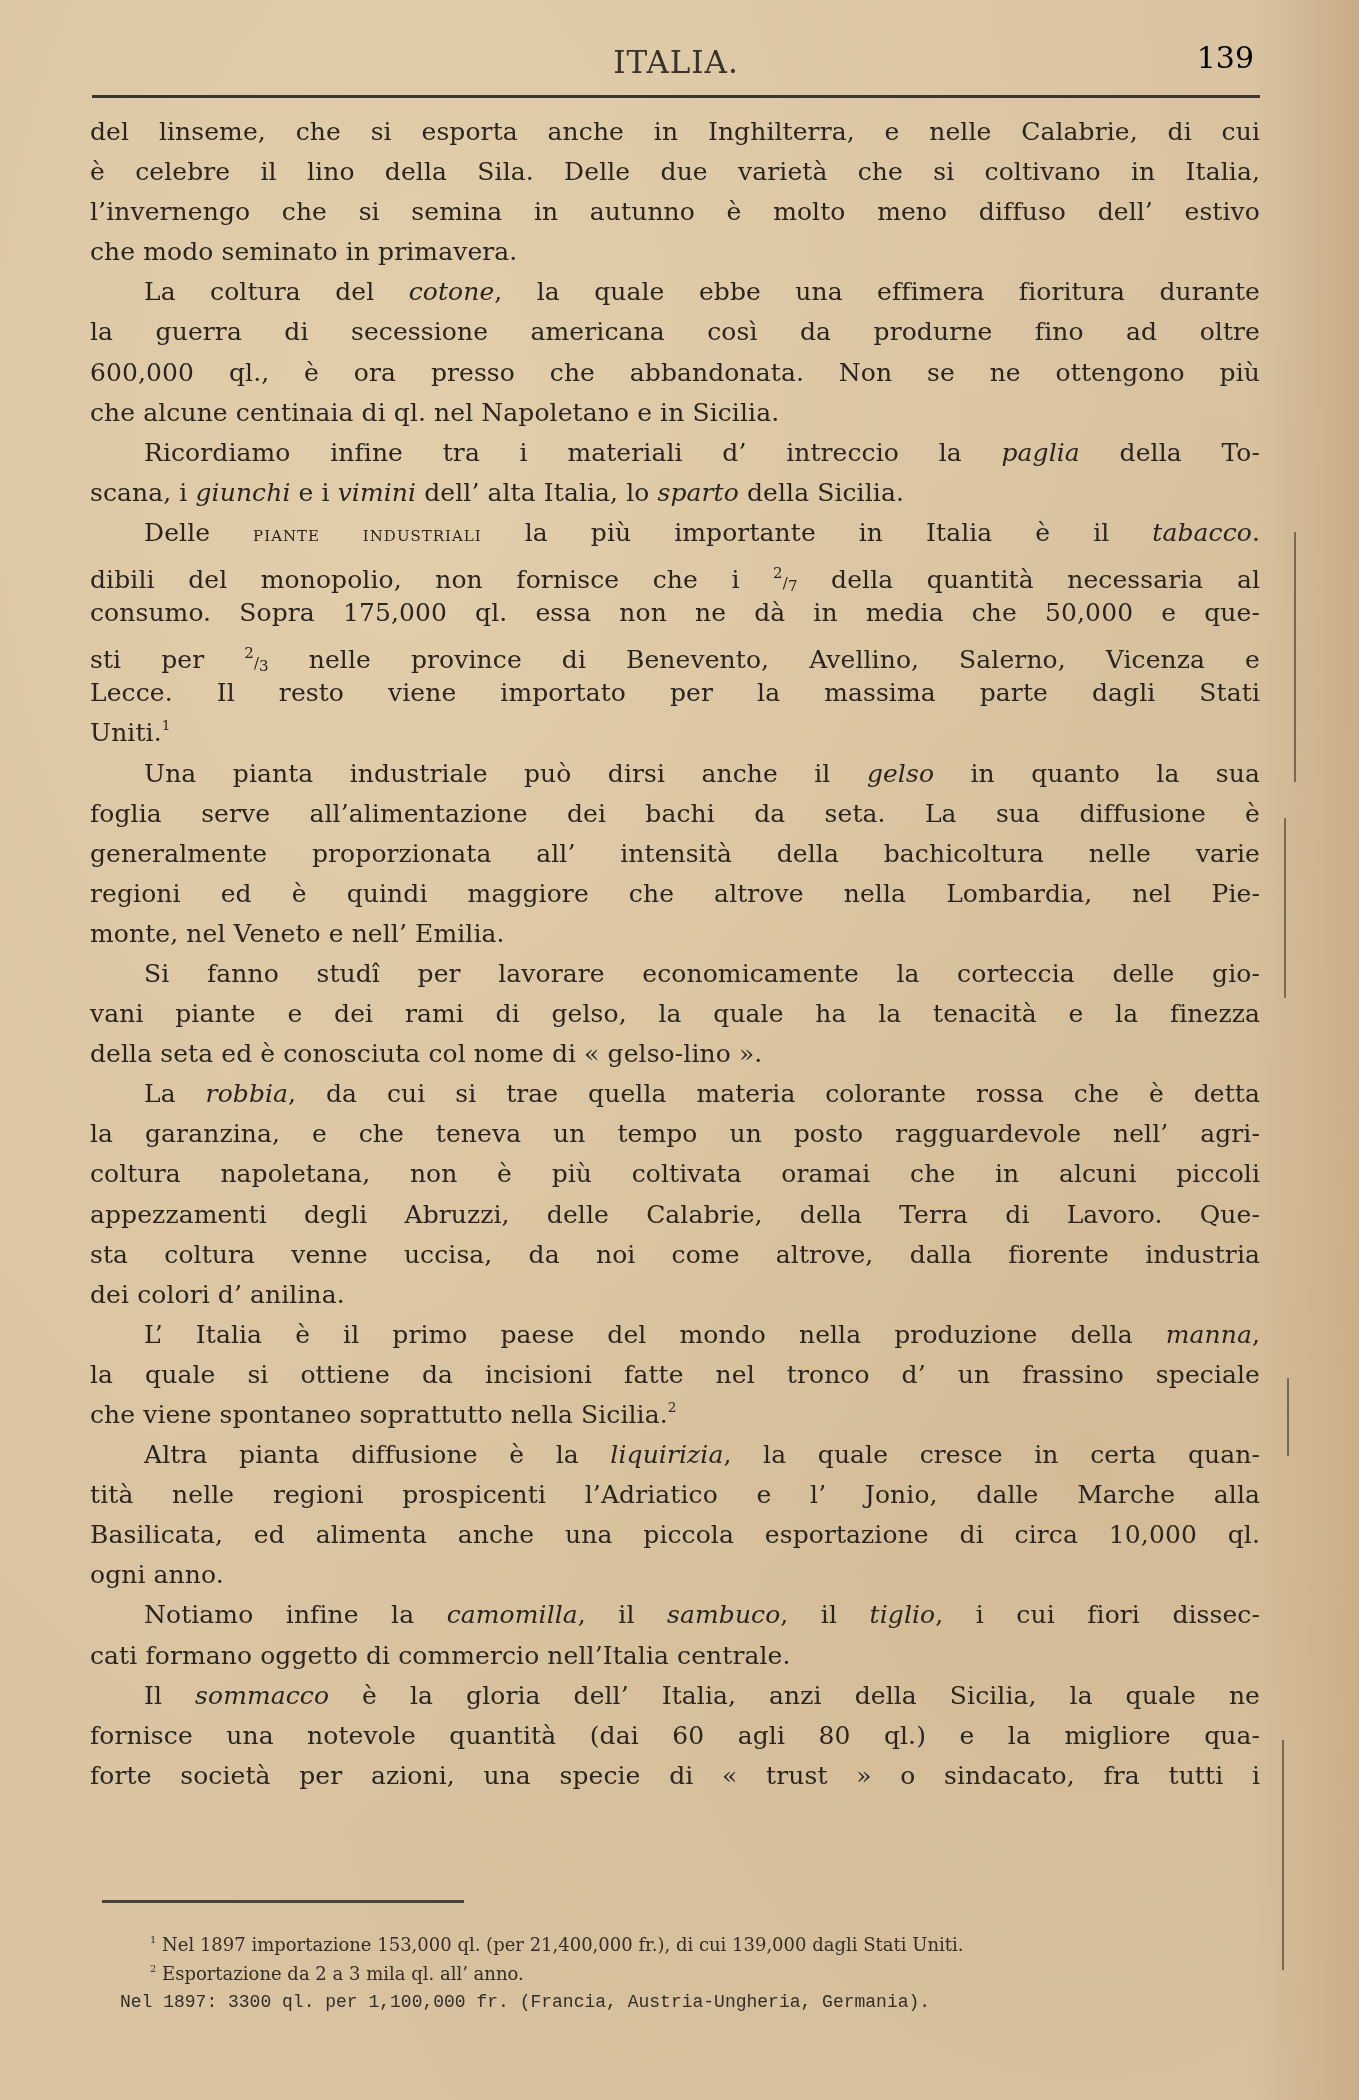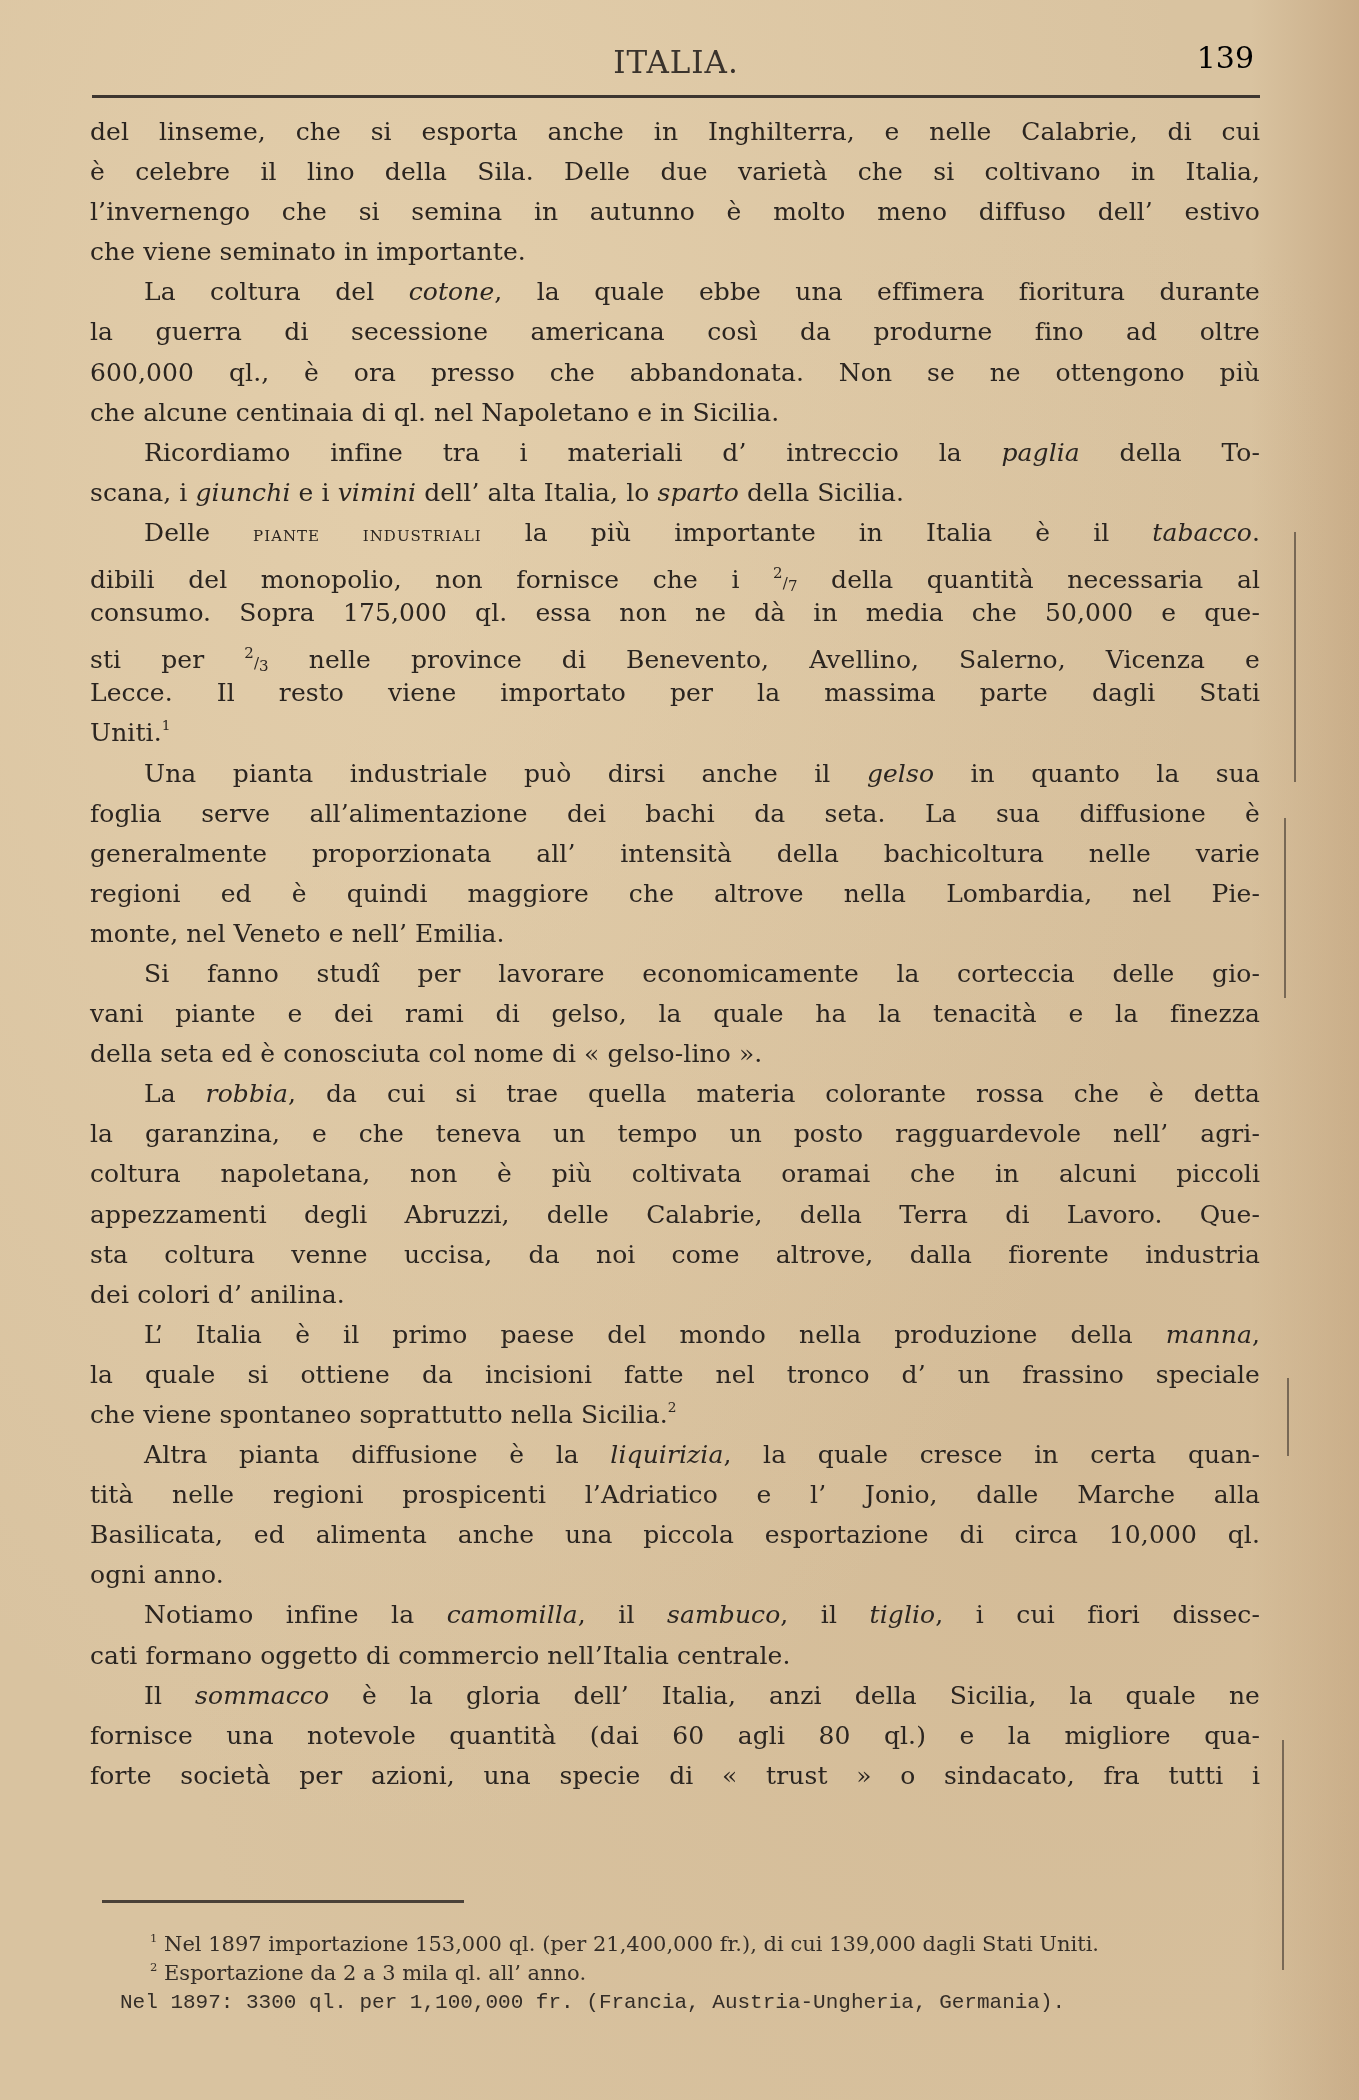--- a/index.html
+++ b/index.html
@@ -42,21 +42,21 @@
   .sc { font-variant: small-caps; font-size: 0.86em; letter-spacing: 1px; }
   sup { font-size: 0.55em; line-height: 0; vertical-align: 0.8em; }
   .frac { font-size: 0.6em; }
   .frac-num { vertical-align: 0.65em; }
   .frac-den { vertical-align: -0.2em; }
   .foot-rule {
     position: absolute; left: 102px; top: 1900px; width: 362px; height: 3px; background: #4a4138;
   }
   .footnotes {
     position: absolute; left: 150px; top: 1930px; width: 1110px;
-    font-size: 21px; line-height: 29px; color: #342d27;
+    font-size: 18px; line-height: 29px; color: #342d27;
   }
   .fn-line { white-space: nowrap; height: 29px; }
   .fn-cont { padding-left: 0; margin-left: -30px; font-family: Liberation Mono, monospace; }
   .margin-mark {
     position: absolute; width: 3px; border-left: 2px solid #5a4d40; opacity: 0.75;
   }
 </style>
 </head>
 <body>
 
@@ -64,21 +64,21 @@
   <div class="running-title">ITALIA.</div>
   <div class="page-number">139</div>
 </div>
 <div class="top-rule"></div>
 
 <div class="body-text">
 
   <div class="line"><span>del linseme, che si esporta anche in Inghilterra, e nelle Calabrie, di cui</span></div>
   <div class="line"><span>è celebre il lino della Sila. Delle due varietà che si coltivano in Italia,</span></div>
   <div class="line"><span>l’invernengo che si semina in autunno è molto meno diffuso dell’ estivo</span></div>
-  <div class="line last"><span>che viene seminato in importante.</span></div>
+  <div class="line last"><span>che modo seminato in primavera.</span></div>
 
   <div class="line indent"><span>La coltura del </span><span class="it">cotone</span><span>, la quale ebbe una effimera fioritura durante</span></div>
   <div class="line"><span>la guerra di secessione americana così da produrne fino ad oltre</span></div>
   <div class="line"><span>600,000 ql., è ora presso che abbandonata. Non se ne ottengono più</span></div>
   <div class="line last"><span>che alcune centinaia di ql. nel Napoletano e in Sicilia.</span></div>
 
   <div class="line indent"><span>Ricordiamo infine tra i materiali d’ intreccio la </span><span class="it">paglia</span><span> della To-</span></div>
 
   <div class="line last"><span>scana, i </span><span class="it">giunchi</span><span> e i </span><span class="it">vimini</span><span> dell’ alta Italia, lo </span><span class="it">sparto</span><span> della Sicilia.</span></div>
 

